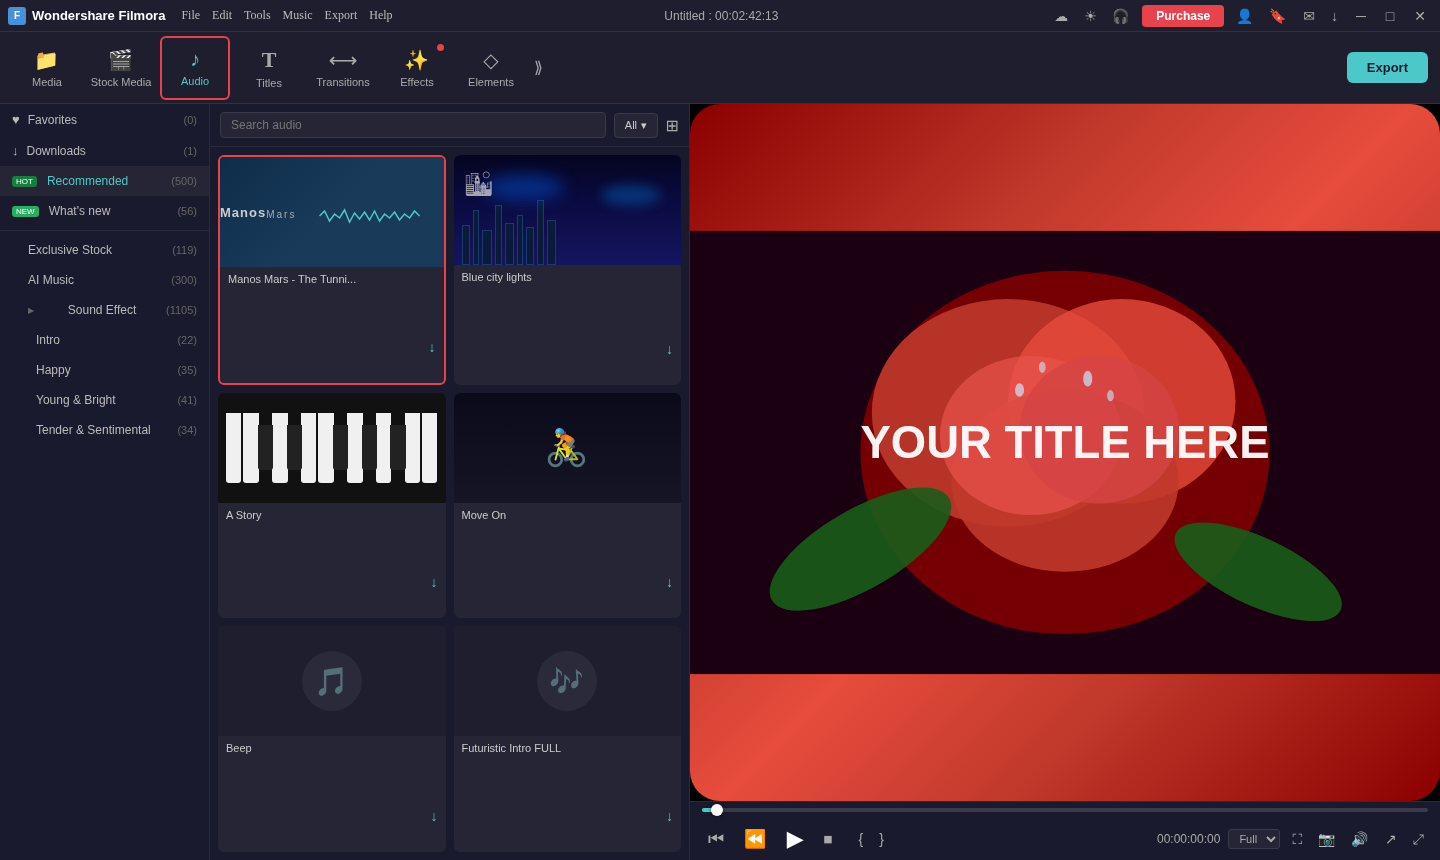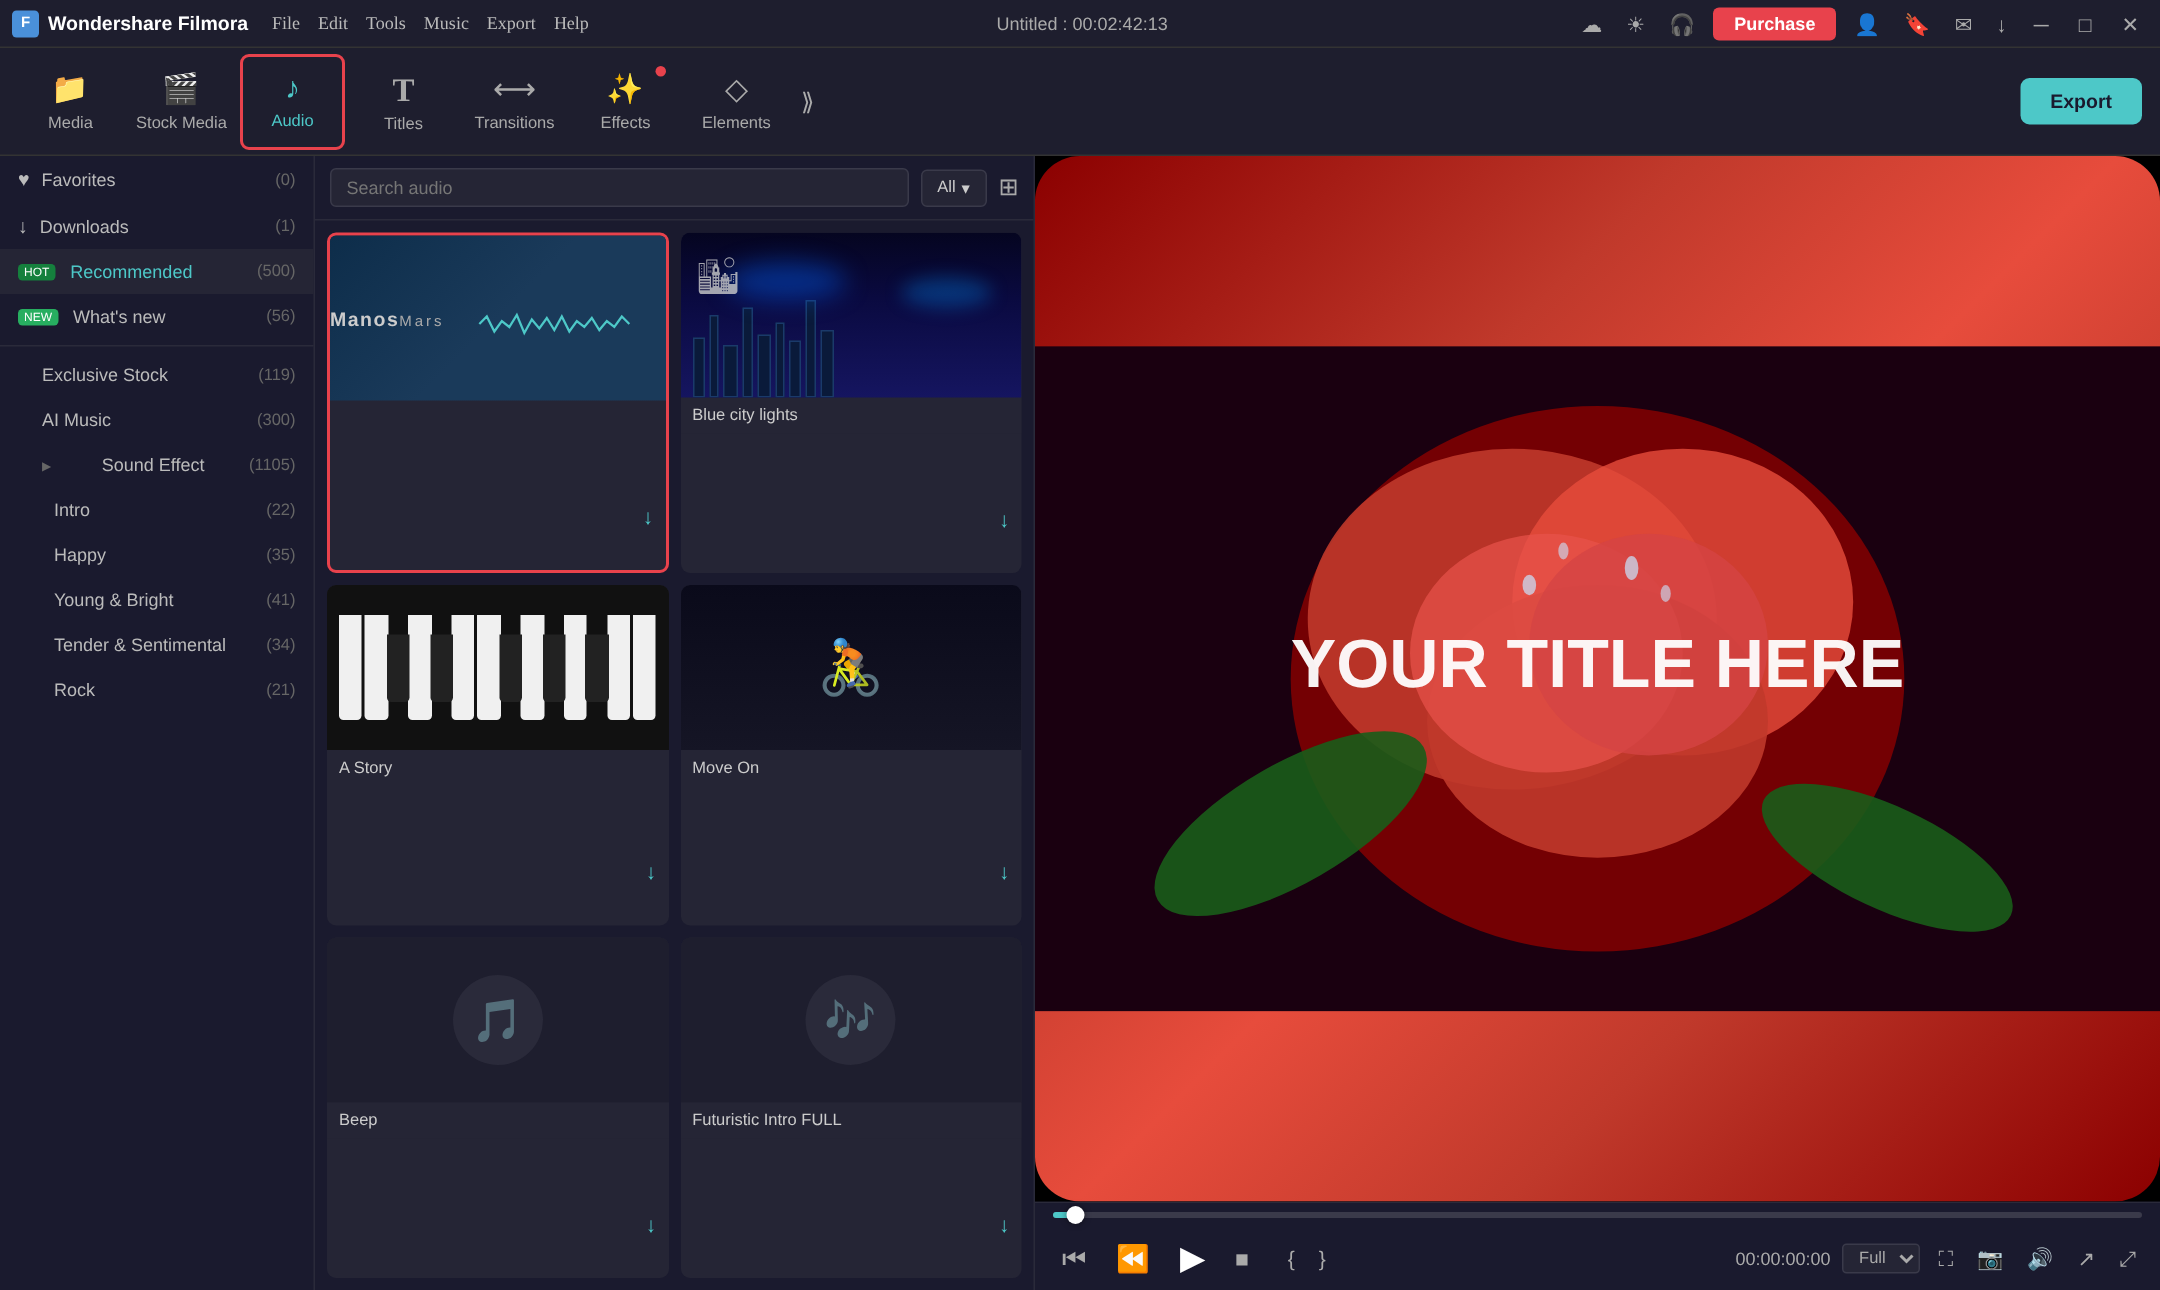--- a/index.html
+++ b/index.html
@@ -230,26 +230,20 @@
           <span>Young &amp; Bright</span>
         </div>
       <span class="item-count">(41)</span>
     </div>
     <div class="panel-item" style="padding-left: 36px;">
       <div class="item-left">
           <span>Tender &amp; Sentimental</span>
         </div>
       <span class="item-count">(34)</span>
     </div>
-    <div class="panel-item" style="padding-left: 36px;">
-      <div class="item-left">
-          <span>Rock</span>
-        </div>
-      <span class="item-count">(21)</span>
-    </div>
   </div>
 
   <div id="center-panel">
     <div id="search-bar">
       <input type="text" placeholder="Search audio" style="">
       <div class="filter-btn">
         <span>All</span>
         <span>▾</span>
       </div>
       <span class="grid-btn">⊞</span>
@@ -257,20 +251,21 @@
     <div class="audio-grid">
 
       <div class="audio-card selected">
         <div class="manos-thumb card-thumb">
           <div class="manos-text">Manos</div>
           <div class="manos-subtitle">Mars</div>
           <svg class="manos-wave" viewBox="0 0 100 20">
             <polyline points="0,10 5,5 10,15 15,8 20,12 25,4 30,16 35,7 40,13 45,6 50,14 55,5 60,15 65,8 70,12 75,6 80,14 85,8 90,12 95,5 100,10" fill="none" stroke="#4dc8c8" stroke-width="1.5"></polyline>
           </svg>
         </div>
+        <div class="card-label">Manos Mars - The Tunni...</div>
         <div class="download-btn">↓</div>
       </div>
 
       <div class="audio-card">
         <div class="city-thumb card-thumb">
           <div class="city-lights">
             <div class="building" style="height:40px;width:8px;"></div>
             <div class="building" style="height:55px;width:6px;"></div>
             <div class="building" style="height:35px;width:10px;"></div>
             <div class="building" style="height:60px;width:7px;"></div>

